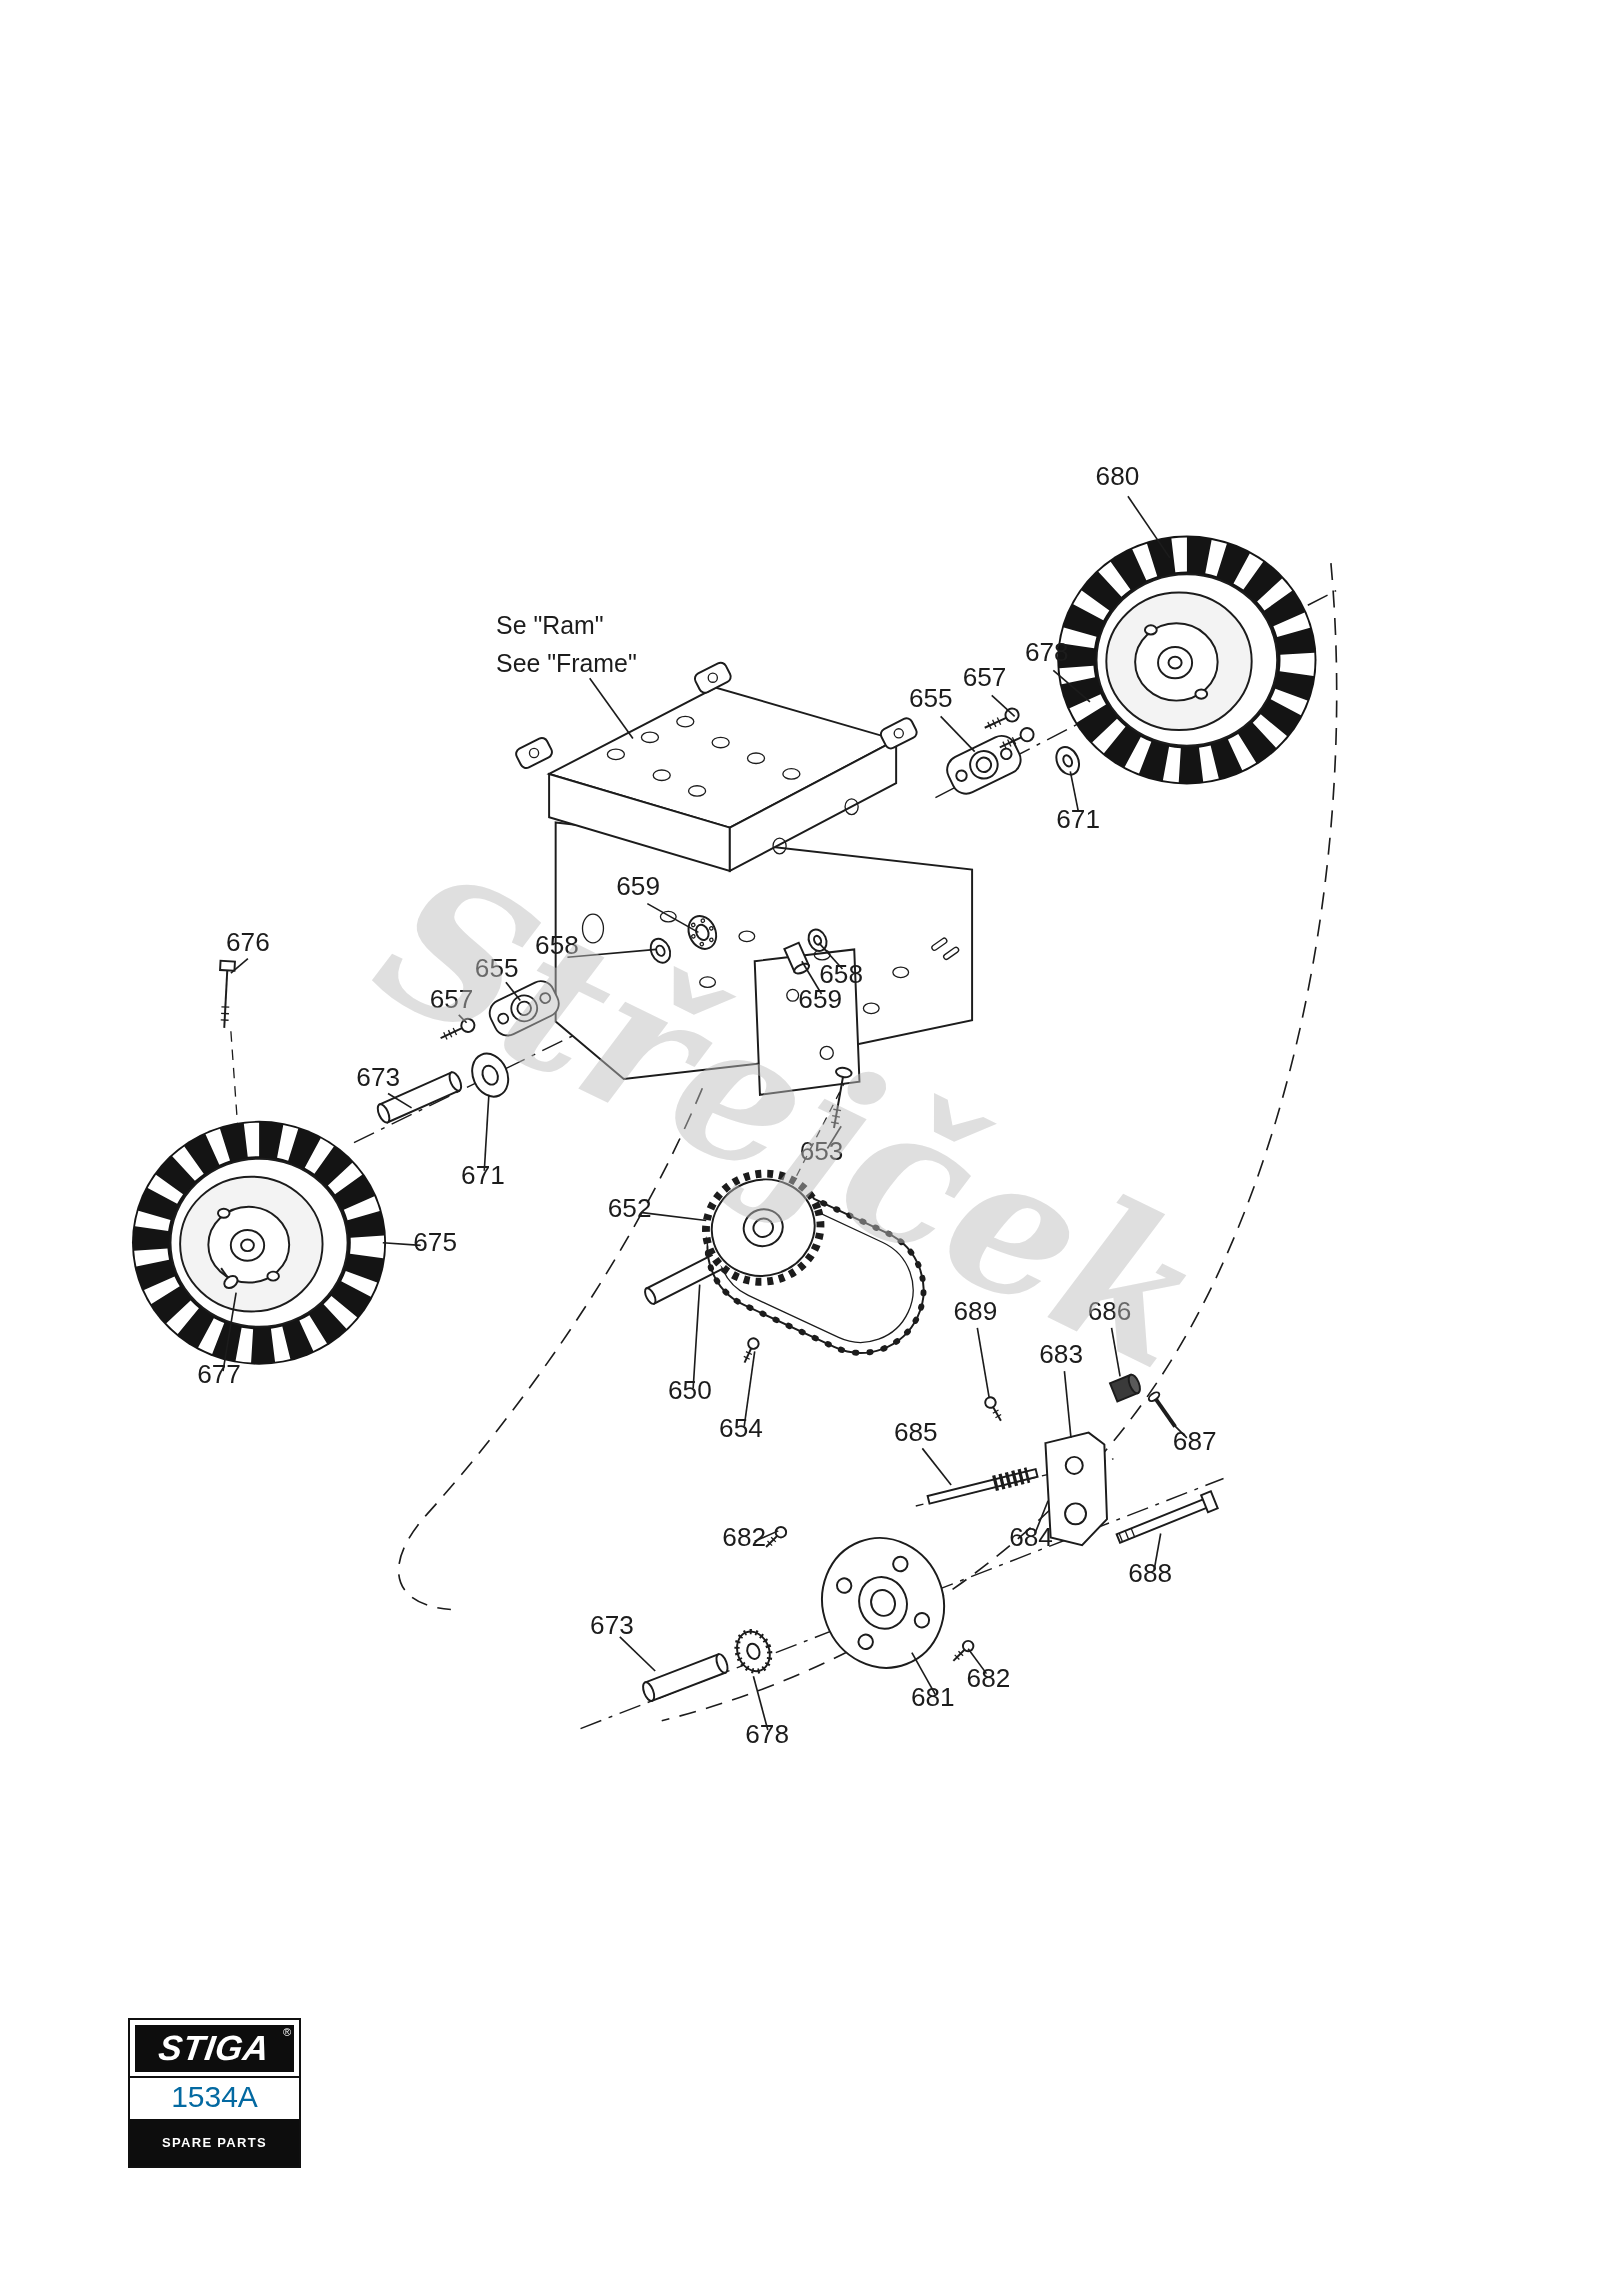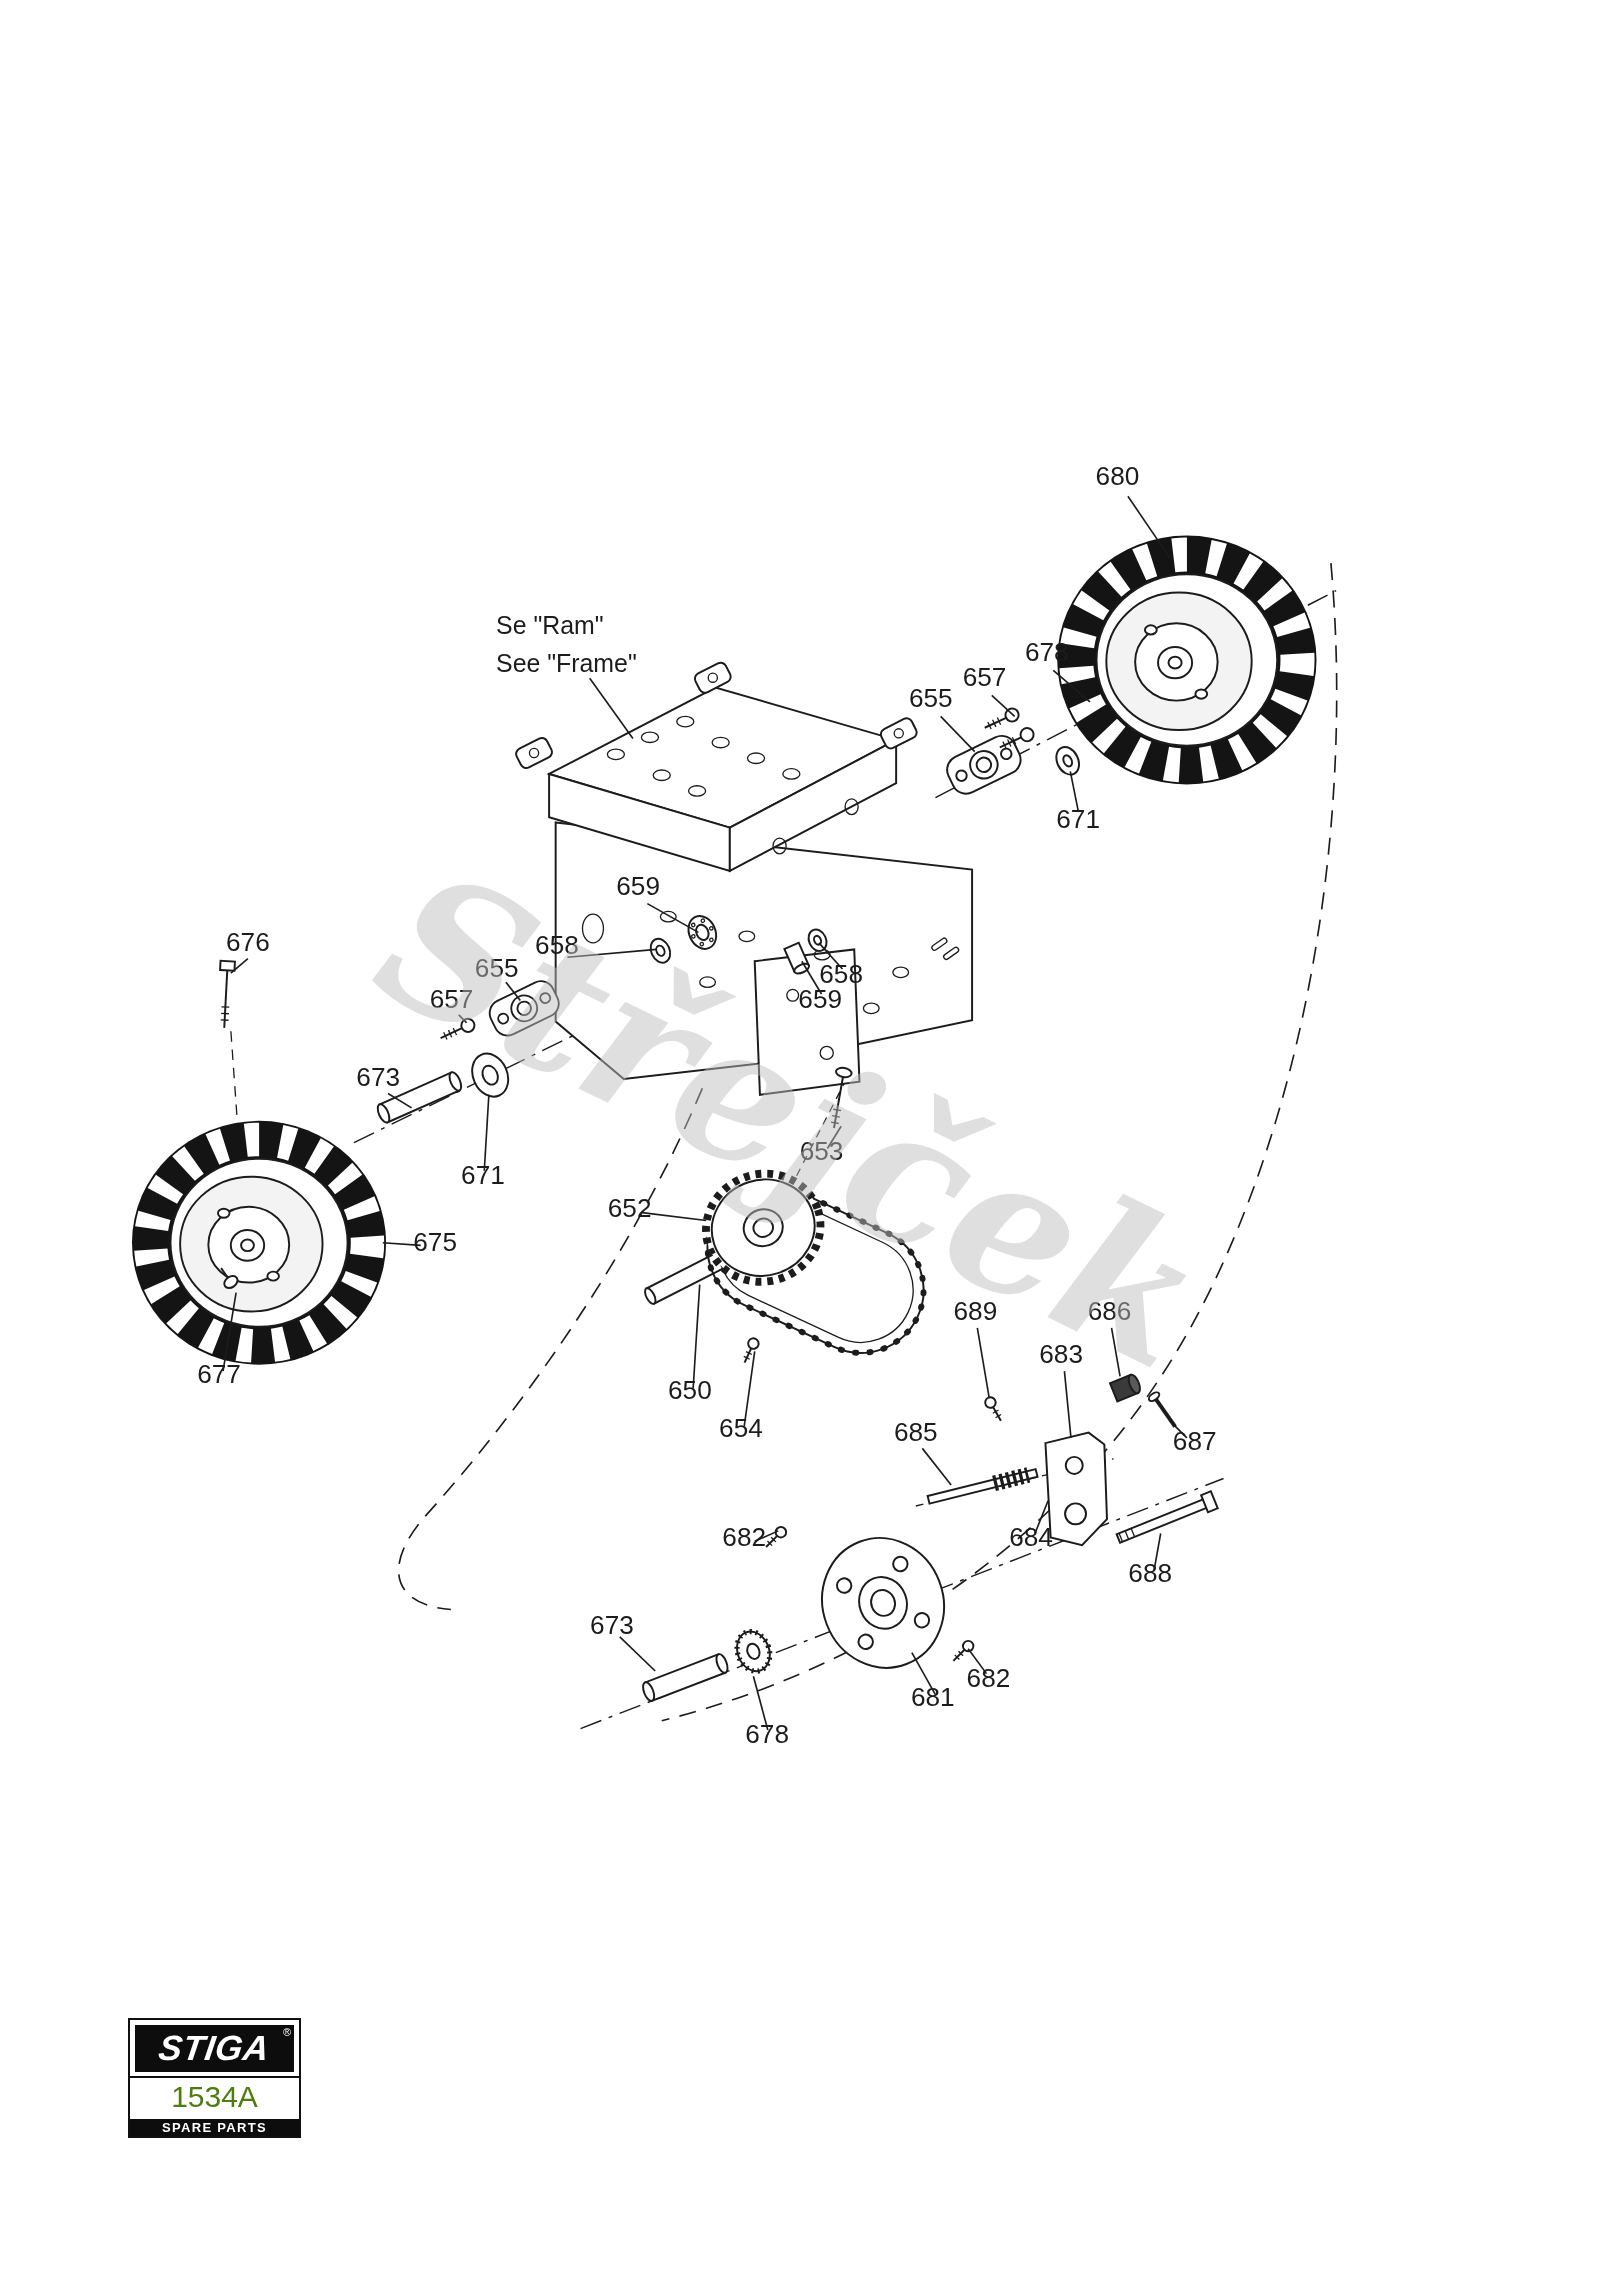--- a/index.html
+++ b/index.html
@@ -20,23 +20,23 @@
   text.wm { font:italic 700 290px "DejaVu Serif", serif; fill:#bdbdbd; opacity:0.48; }
 
   .logo-box { position:absolute; left:128px; top:2018px; width:173px;
     border:2px solid #101010; background:#fff; }
   .logo-brand-row { margin:4.6px; height:47px; background:#0d0d0d; color:#fff;
     display:flex; align-items:center; justify-content:center; position:relative; }
   .logo-brand-text { font-weight:bold; font-style:italic; font-size:35px;
     letter-spacing:0.7px; transform:skewX(-8deg); }
   .logo-reg { position:absolute; top:1.3px; right:3.3px; font-size:11px; font-style:normal; }
   .logo-model { border-top:2px solid #101010; text-align:center; font-size:30px;
-    padding:2px 0 4.6px; color:#4d7c0f; }
+    padding:2px 0 4.6px; color:#0369a1; }
   .logo-caption { background:#0d0d0d; color:#fff; text-align:center; font-size:13px;
-    font-weight:bold; letter-spacing:1.3px; padding:1px 0; }
+    font-weight:bold; letter-spacing:1.3px; padding:16px 0; }
 </style>
 </head>
 <body>
 
 <svg width="1624" height="2295" viewBox="0 0 2479 3505">
 
   <defs>
     <g id="screw-m">
       <circle r="10" class="wf"></circle>
       <line class="ln" x1="10" y1="0" x2="46" y2="0"></line>

